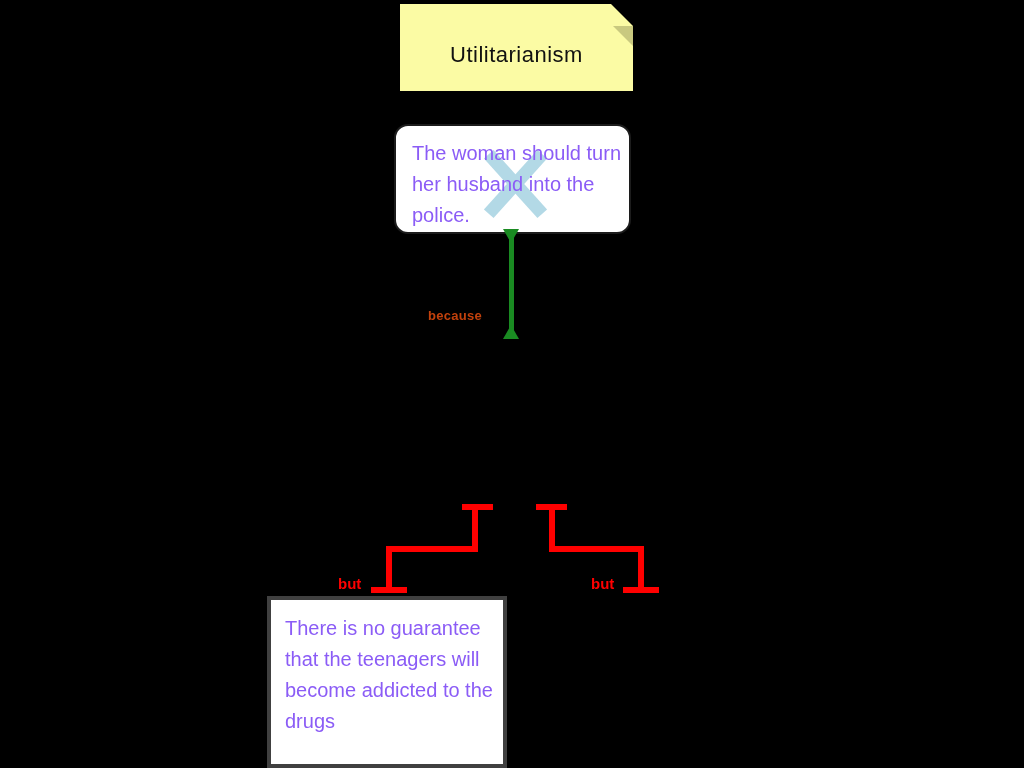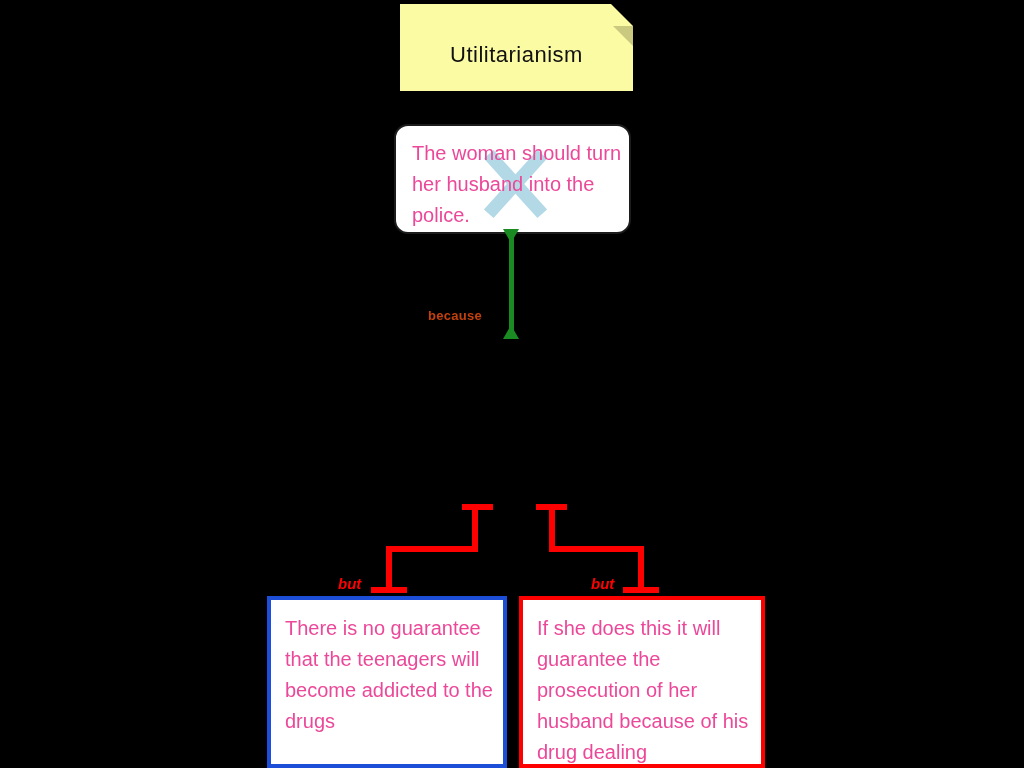--- a/index.html
+++ b/index.html
@@ -59,21 +59,21 @@
   
   .claim-box {
     position: absolute;
     background: #ffffff;
     box-sizing: border-box;
   }
   .claim-box .claim-text {
     position: relative;
     font-size: 20px;
     line-height: 31px;
-    color: #ec4899;
+    color: #8b5cf6;
     z-index: 2;
   }
 
   #box-claim {
     left: 394px;
     top: 124px;
     width: 237px;
     height: 110px;
     border: 2px solid #1c1c1c;
     border-radius: 14px;
@@ -92,21 +92,21 @@
   }
   #box-reason .claim-text {
     padding: 8px 0 0 14px;
   }
 
   #box-objection-left {
     left: 267px;
     top: 596px;
     width: 240px;
     height: 172px;
-    border: 4px solid #1d4ed8;
+    border: 4px solid #404040;
     border-radius: 0;
   }
   #box-objection-left .claim-text {
     padding: 13px 0 0 14px;
   }
 
   #box-objection-right {
     left: 519px;
     top: 596px;
     width: 246px;
@@ -186,21 +186,20 @@
   
   .red-seg {
     position: absolute;
     background: #ff0000;
   }
   .label-but {
     position: absolute;
     font-size: 15px;
     font-weight: bold;
     color: #ff0000;
-    font-style: italic;
   }
 </style>
 </head>
 <body>
 
 <div id="canvas">
 
   <div class="sticky-note">
     <div class="sticky-note-fold">
       <div class="sticky-note-fold-inner"></div>
@@ -235,17 +234,14 @@
   <div class="red-seg" style="left:549px; top:504px; width:6px; height:48px;"></div>
   <div class="red-seg" style="left:549px; top:546px; width:95px; height:6px;"></div>
   <div class="red-seg" style="left:638px; top:546px; width:6px; height:44px;"></div>
   <div class="red-seg" style="left:623px; top:587px; width:36px; height:6px;"></div>
   <div class="label-but" style="left:591px; top:575px;">but</div>
 
   <div class="claim-box" id="box-objection-left">
     <div class="claim-text">There is no guarantee that the teenagers will become addicted to the drugs</div>
   </div>
 
-  <div class="claim-box" id="box-objection-right">
-    <div class="claim-text">If she does this it will guarantee the prosecution of her husband because of his drug dealing</div>
-  </div>
 
 </div>
 
 </body></html>

